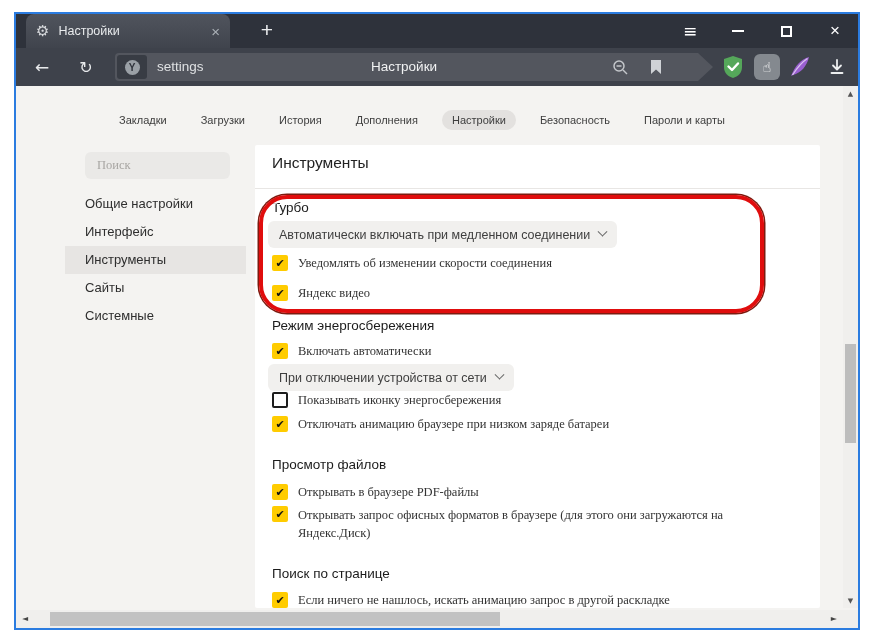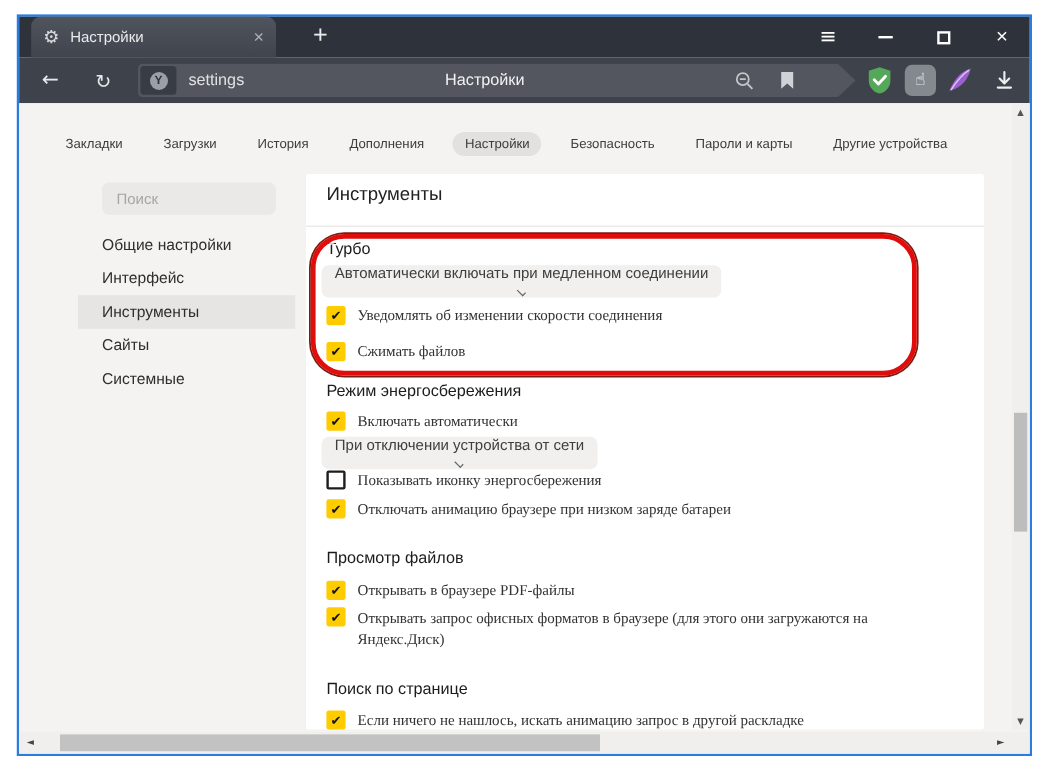--- a/index.html
+++ b/index.html
@@ -51,39 +51,39 @@
   
   .content { position:absolute; left:0; top:72px; width:842px; height:542px; background:#f4f3f1; }
 
   .navtabs { position:absolute; left:0; right:30px; top:24px; display:flex; justify-content:center;
              gap:14px; font-size:11px; color:#3d3d3d; }
   .navtab { padding:4px 10px; border-radius:12px; white-space:nowrap; }
   .navtab.active { background:#e3e1df; }
 
   .search-input { position:absolute; left:69px; top:66px; width:145px; height:27px; background:#eae9e7;
                   border:none; border-radius:6px; padding:0 12px; font-size:12.5px; color:#a16207;
-                  font-family:Liberation Sans, sans-serif; outline:none; }
+                  font-family:Liberation Serif, serif; outline:none; }
   .search-input::placeholder { color:#a8a6a3; }
   .side-items { position:absolute; left:49px; top:104px; width:181px; }
   .side-item { height:28px; line-height:28px; padding-left:20px; font-size:13px; color:#2e2e2e; white-space:nowrap; }
   .side-item.active { background:#e7e5e3; }
 
   .card { position:absolute; left:239px; top:59px; width:565px; height:463px; background:#ffffff; border-radius:2px; }
   .card-title { position:absolute; left:17px; top:9px; font-size:15.5px; color:#222222; }
   .card-sep { position:absolute; left:0; right:0; top:43px; height:1px; background:#e8e6e4; }
 
   .annotation { position:absolute; left:4px; top:50px; width:505px; height:118px;
                 border:4px solid #e00d0d; border-radius:28px;
                 box-shadow:0 0 0 1.5px #7d1b10, inset 0 0 0 2px rgba(255,255,255,.8);
                 pointer-events:none; }
 
   .sec-title { position:absolute; left:17px; font-size:13.5px; color:#1c1c1c; white-space:nowrap; }
   .dropdown { position:absolute; left:13px; height:27px; background:#f1f0ee; border-radius:6px;
               display:inline-flex; align-items:center; gap:9px; padding:0 11px; font-size:12.5px; color:#3e3e3e;
-              white-space:nowrap;flex-direction:column; }
+              white-space:nowrap; }
   .chev { width:7px; height:7px; border-right:1.5px solid #666; border-bottom:1.5px solid #666;
           transform:rotate(45deg) translate(-2px,-2px); }
   .cbrow { position:absolute; left:17px; display:flex; gap:10px; align-items:center;font-family:Liberation Serif, serif; }
   .cbrow.top { align-items:flex-start; }
   .cb { width:16px; height:16px; border-radius:2px; flex:none; display:flex; align-items:center; justify-content:center; }
   .cb.checked { background:#ffcc00; }
   .cb.checked::after { content:"✔"; font-size:11px; font-weight:bold; color:#141414;
                        font-family:"DejaVu Sans",sans-serif; }
   .cb.unchecked { background:#fff; border:2px solid #1d1d1d; }
   .cblabel { font-size:12.5px; color:#333333; line-height:18px; white-space:nowrap; }
@@ -166,21 +166,20 @@
   <div class="content">
 
     <div class="navtabs">
       <span class="navtab">Закладки</span>
       <span class="navtab">Загрузки</span>
       <span class="navtab">История</span>
       <span class="navtab">Дополнения</span>
       <span class="navtab active">Настройки</span>
       <span class="navtab">Безопасность</span>
       <span class="navtab">Пароли и карты</span>
-      <span class="navtab">Другие устройства</span>
     </div>
 
     <input class="search-input" type="text" placeholder="Поиск" style="">
 
     <div class="side-items">
       <div class="side-item">Общие настройки</div>
       <div class="side-item">Интерфейс</div>
       <div class="side-item active">Инструменты</div>
       <div class="side-item">Сайты</div>
       <div class="side-item">Системные</div>
@@ -194,21 +193,21 @@
       <div class="dropdown" style="top:76px">
         <span>Автоматически включать при медленном соединении</span>
         <span class="chev"></span>
       </div>
       <div class="cbrow" style="top:109px">
         <span class="cb checked"></span>
         <span class="cblabel">Уведомлять об изменении скорости соединения</span>
       </div>
       <div class="cbrow" style="top:139px">
         <span class="cb checked"></span>
-        <span class="cblabel">Сжимать файлов</span>
+        <span class="cblabel">Яндекс видео</span>
       </div>
       <div class="annotation"></div>
 
       <div class="sec-title" style="top:173px">Режим энергосбережения</div>
       <div class="cbrow" style="top:197px">
         <span class="cb checked"></span>
         <span class="cblabel">Включать автоматически</span>
       </div>
       <div class="dropdown" style="top:219px">
         <span>При отключении устройства от сети</span>

